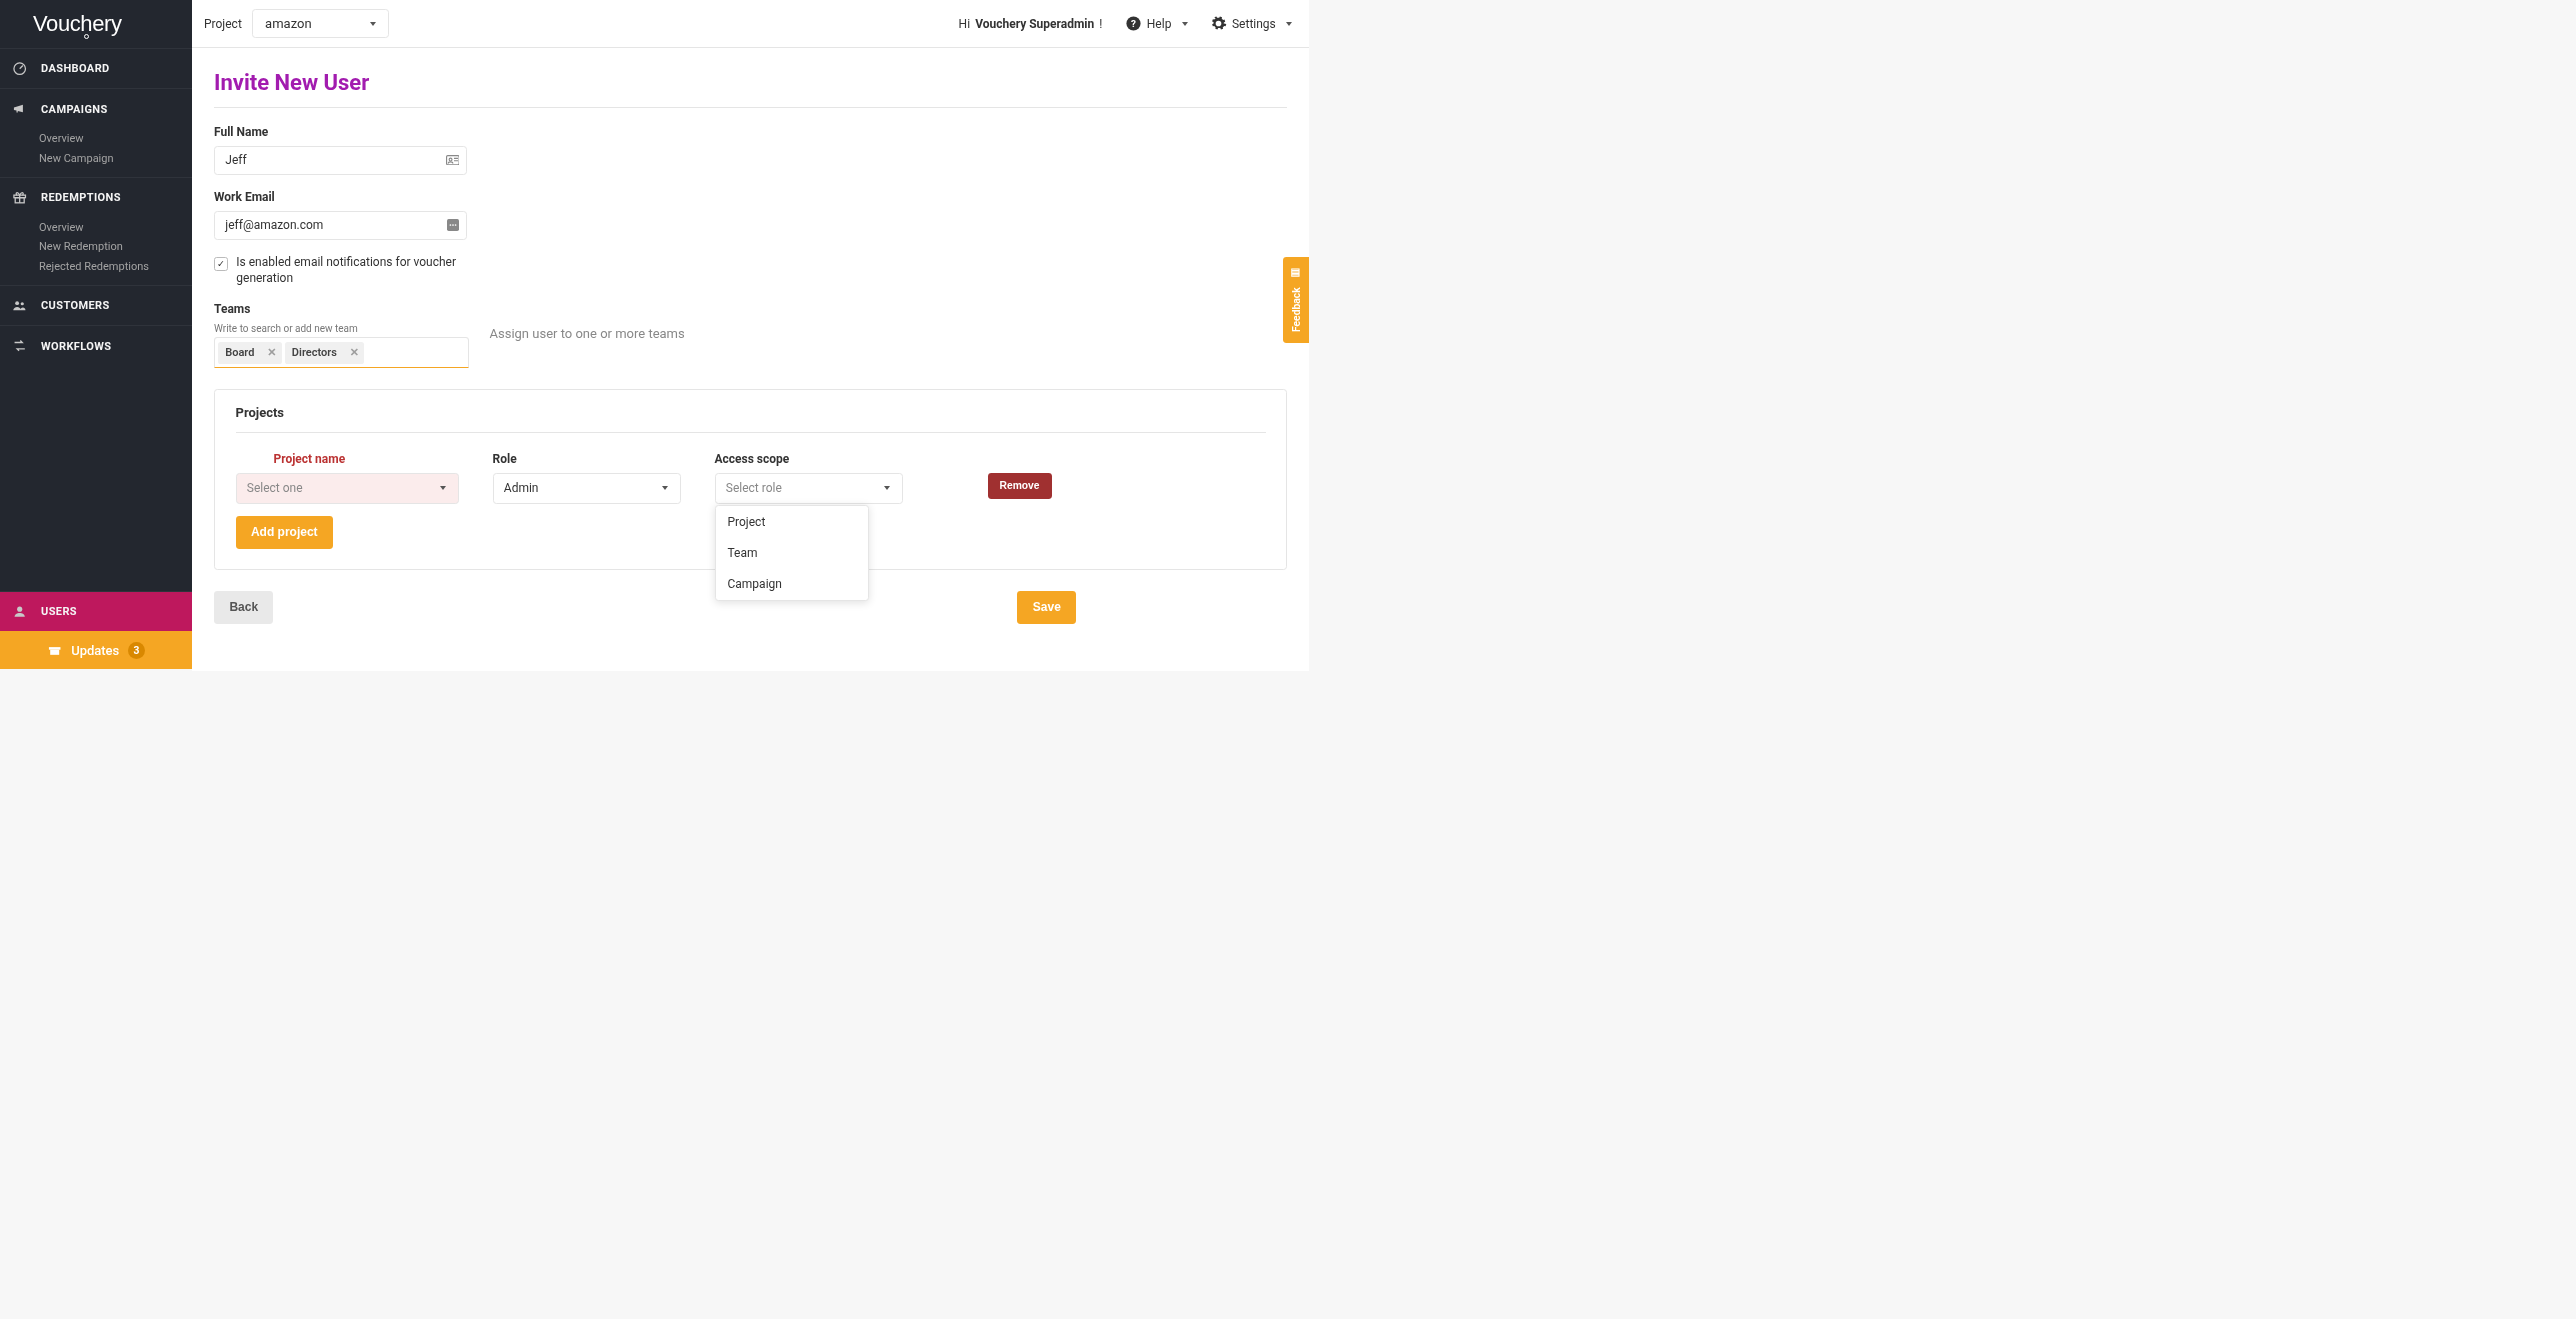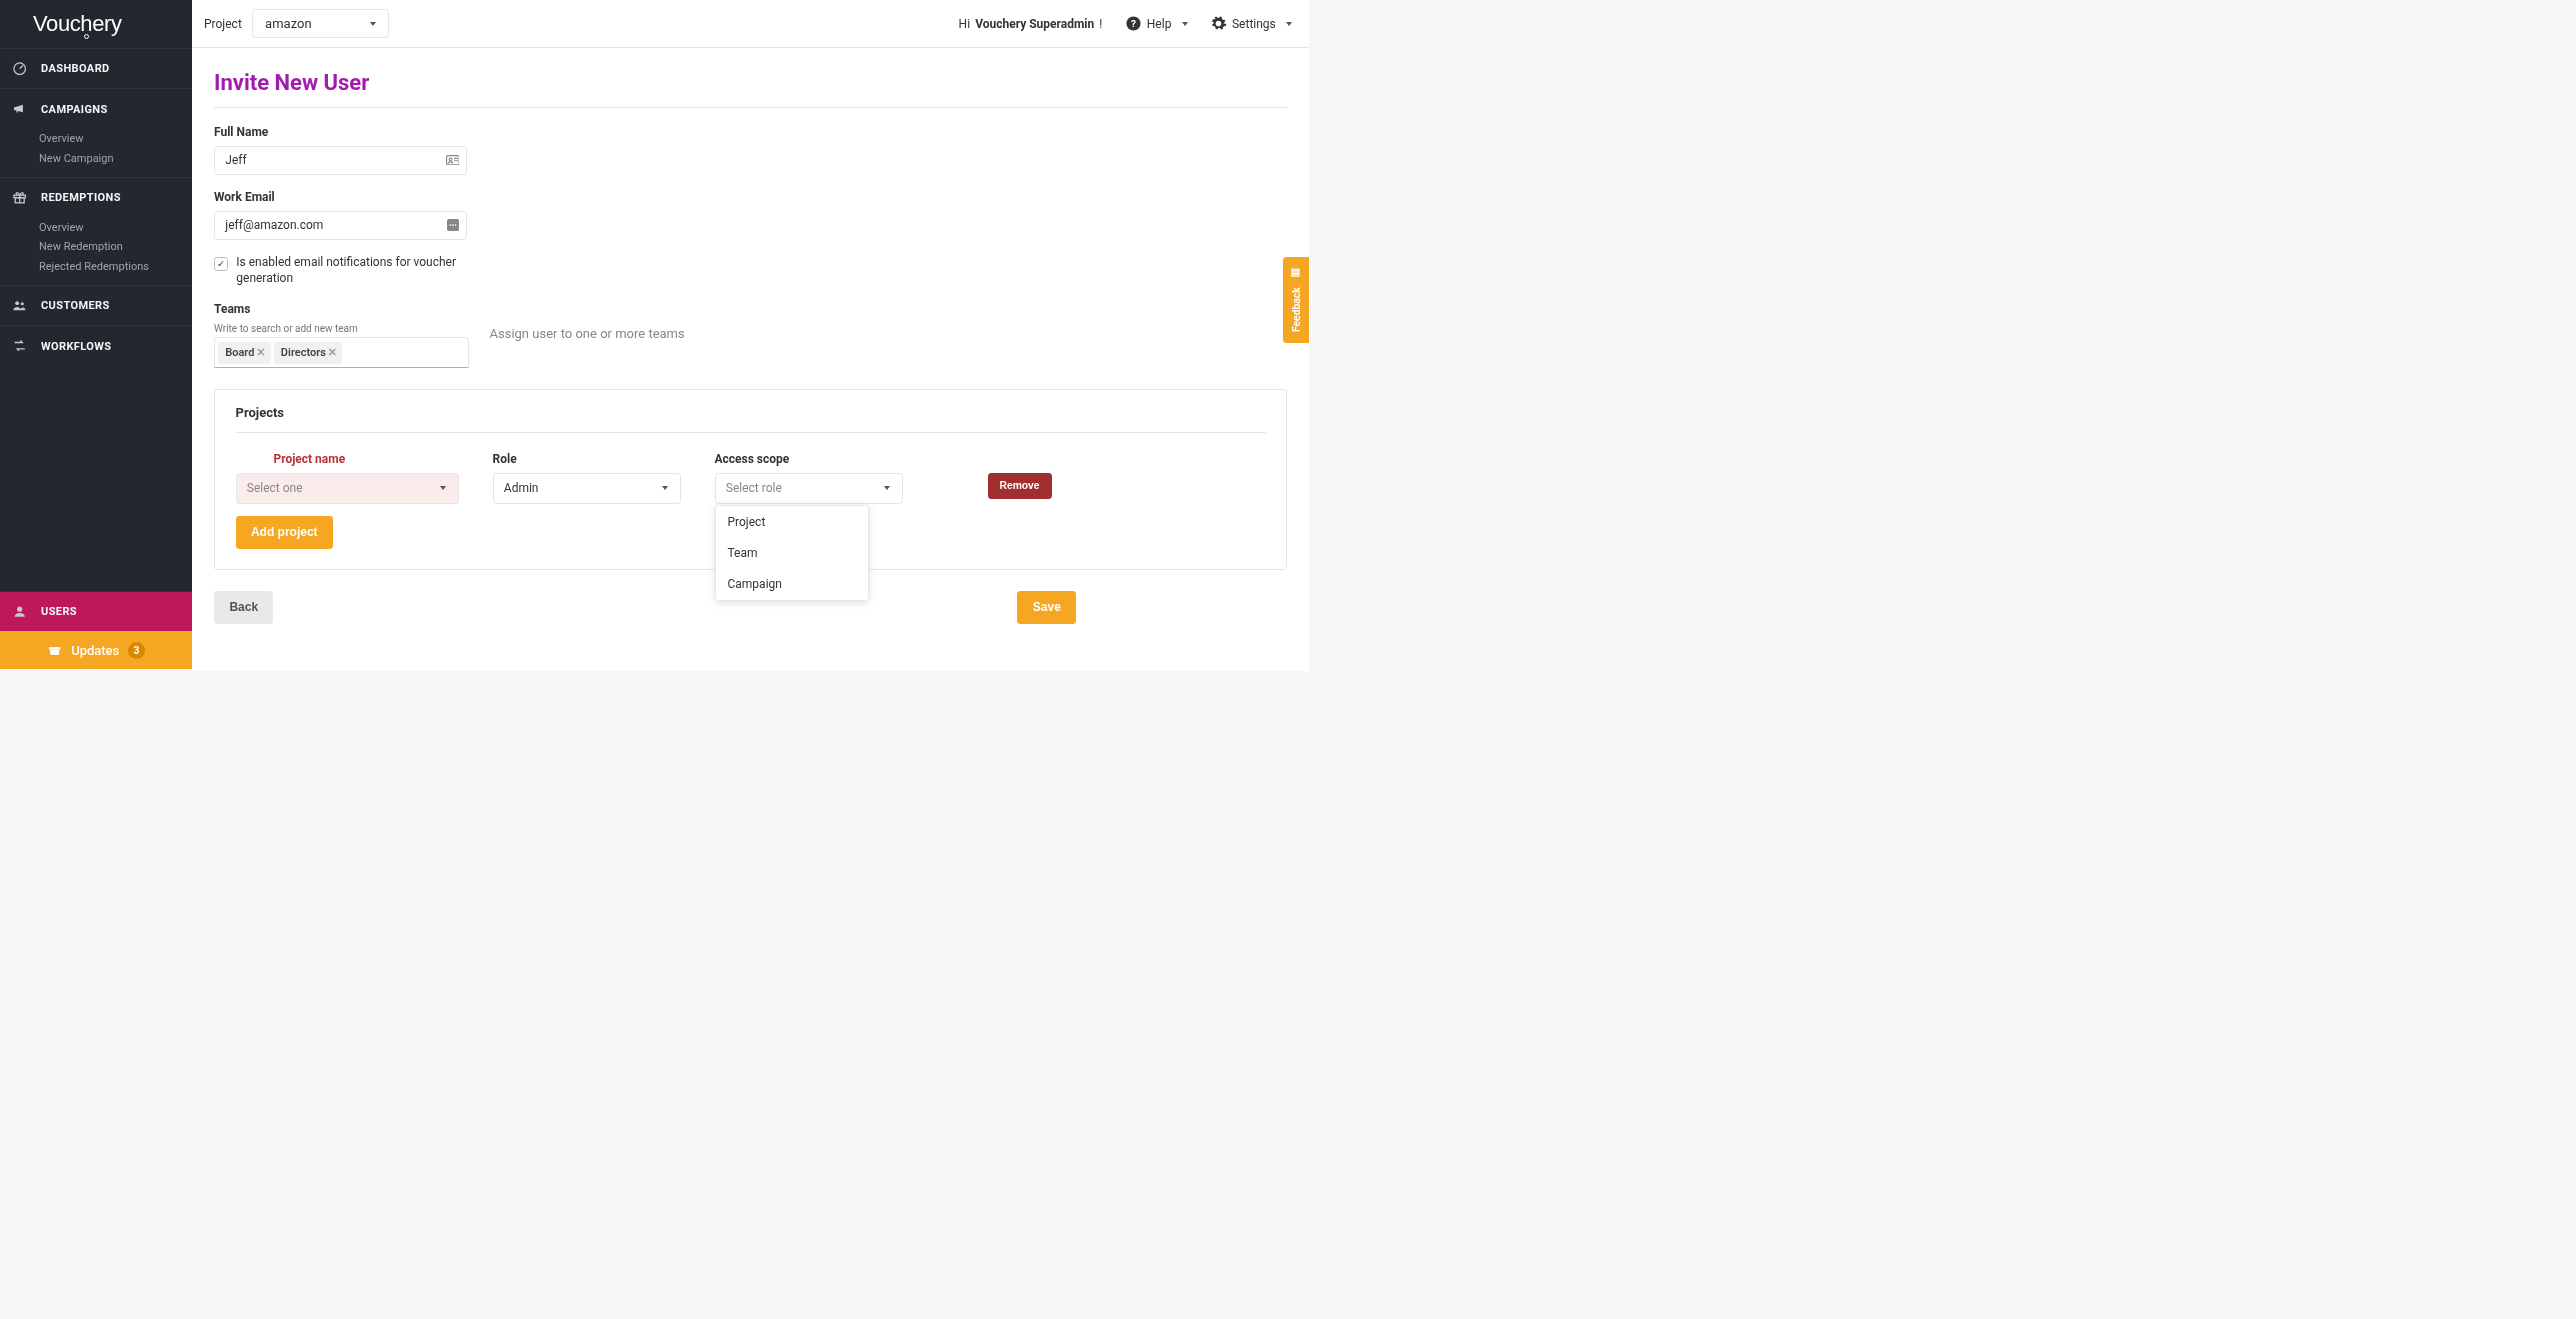--- a/index.html
+++ b/index.html
@@ -120,21 +120,21 @@
   }
   .checkbox-row { display:flex; align-items:flex-start; gap:8.6px; max-width:291px; }
   .checkbox { width:13.7px;height:13.7px;border:0.9px solid #bbb;border-radius:2.6px;display:inline-flex;align-items:center;justify-content:center;font-size:9.4px;color:#333;flex:0 0 auto;margin-top:1.7px;}
   .checkbox.checked::before{content:"✓";}
   .teams-row{display:flex;align-items:flex-start;gap:20.5px;}
   .teams-hint{font-size:10px;color:#777;margin:1.7px 0 3.4px;}
   .token-input{
     width:255px; min-height:31px; border:0.9px solid var(--border); border-bottom:1.7px solid var(--accent);
     border-radius:3.4px 3.4px 0 0; padding:3.4px; display:flex; flex-wrap:wrap; gap:3.4px; background:#fff;
   }
-  .token{background:#f0f0f0;color:#444;border-radius:2.6px;padding:3.4px 5.1px 3.4px 6.8px;display:inline-flex;align-items:center;gap:2px;font-size:11px;font-weight:600;}
+  .token{background:#f0f0f0;color:#444;border-radius:2.6px;padding:3.4px 5.1px 3.4px 6.8px;display:inline-flex;align-items:center;gap:13px;font-size:11px;font-weight:600;}
   .token .x{color:#9e9e9e;font-weight:900;}
   .assign-hint{color:#888;font-size:13px;margin-top:24px;}
   .projects-card{
     border:0.9px solid var(--border); border-radius:3.4px;
     padding:15.4px 20.5px 20.5px;
     margin-top:20.5px;
   }
   .projects-header{font-weight:700;font-size:13px;border-bottom:0.9px solid var(--border);padding-bottom:12px;margin-bottom:19px;}
   .proj-row{display:flex;gap:34px;align-items:flex-start;}
   .proj-col{display:flex;flex-direction:column;gap:6.8px;}

